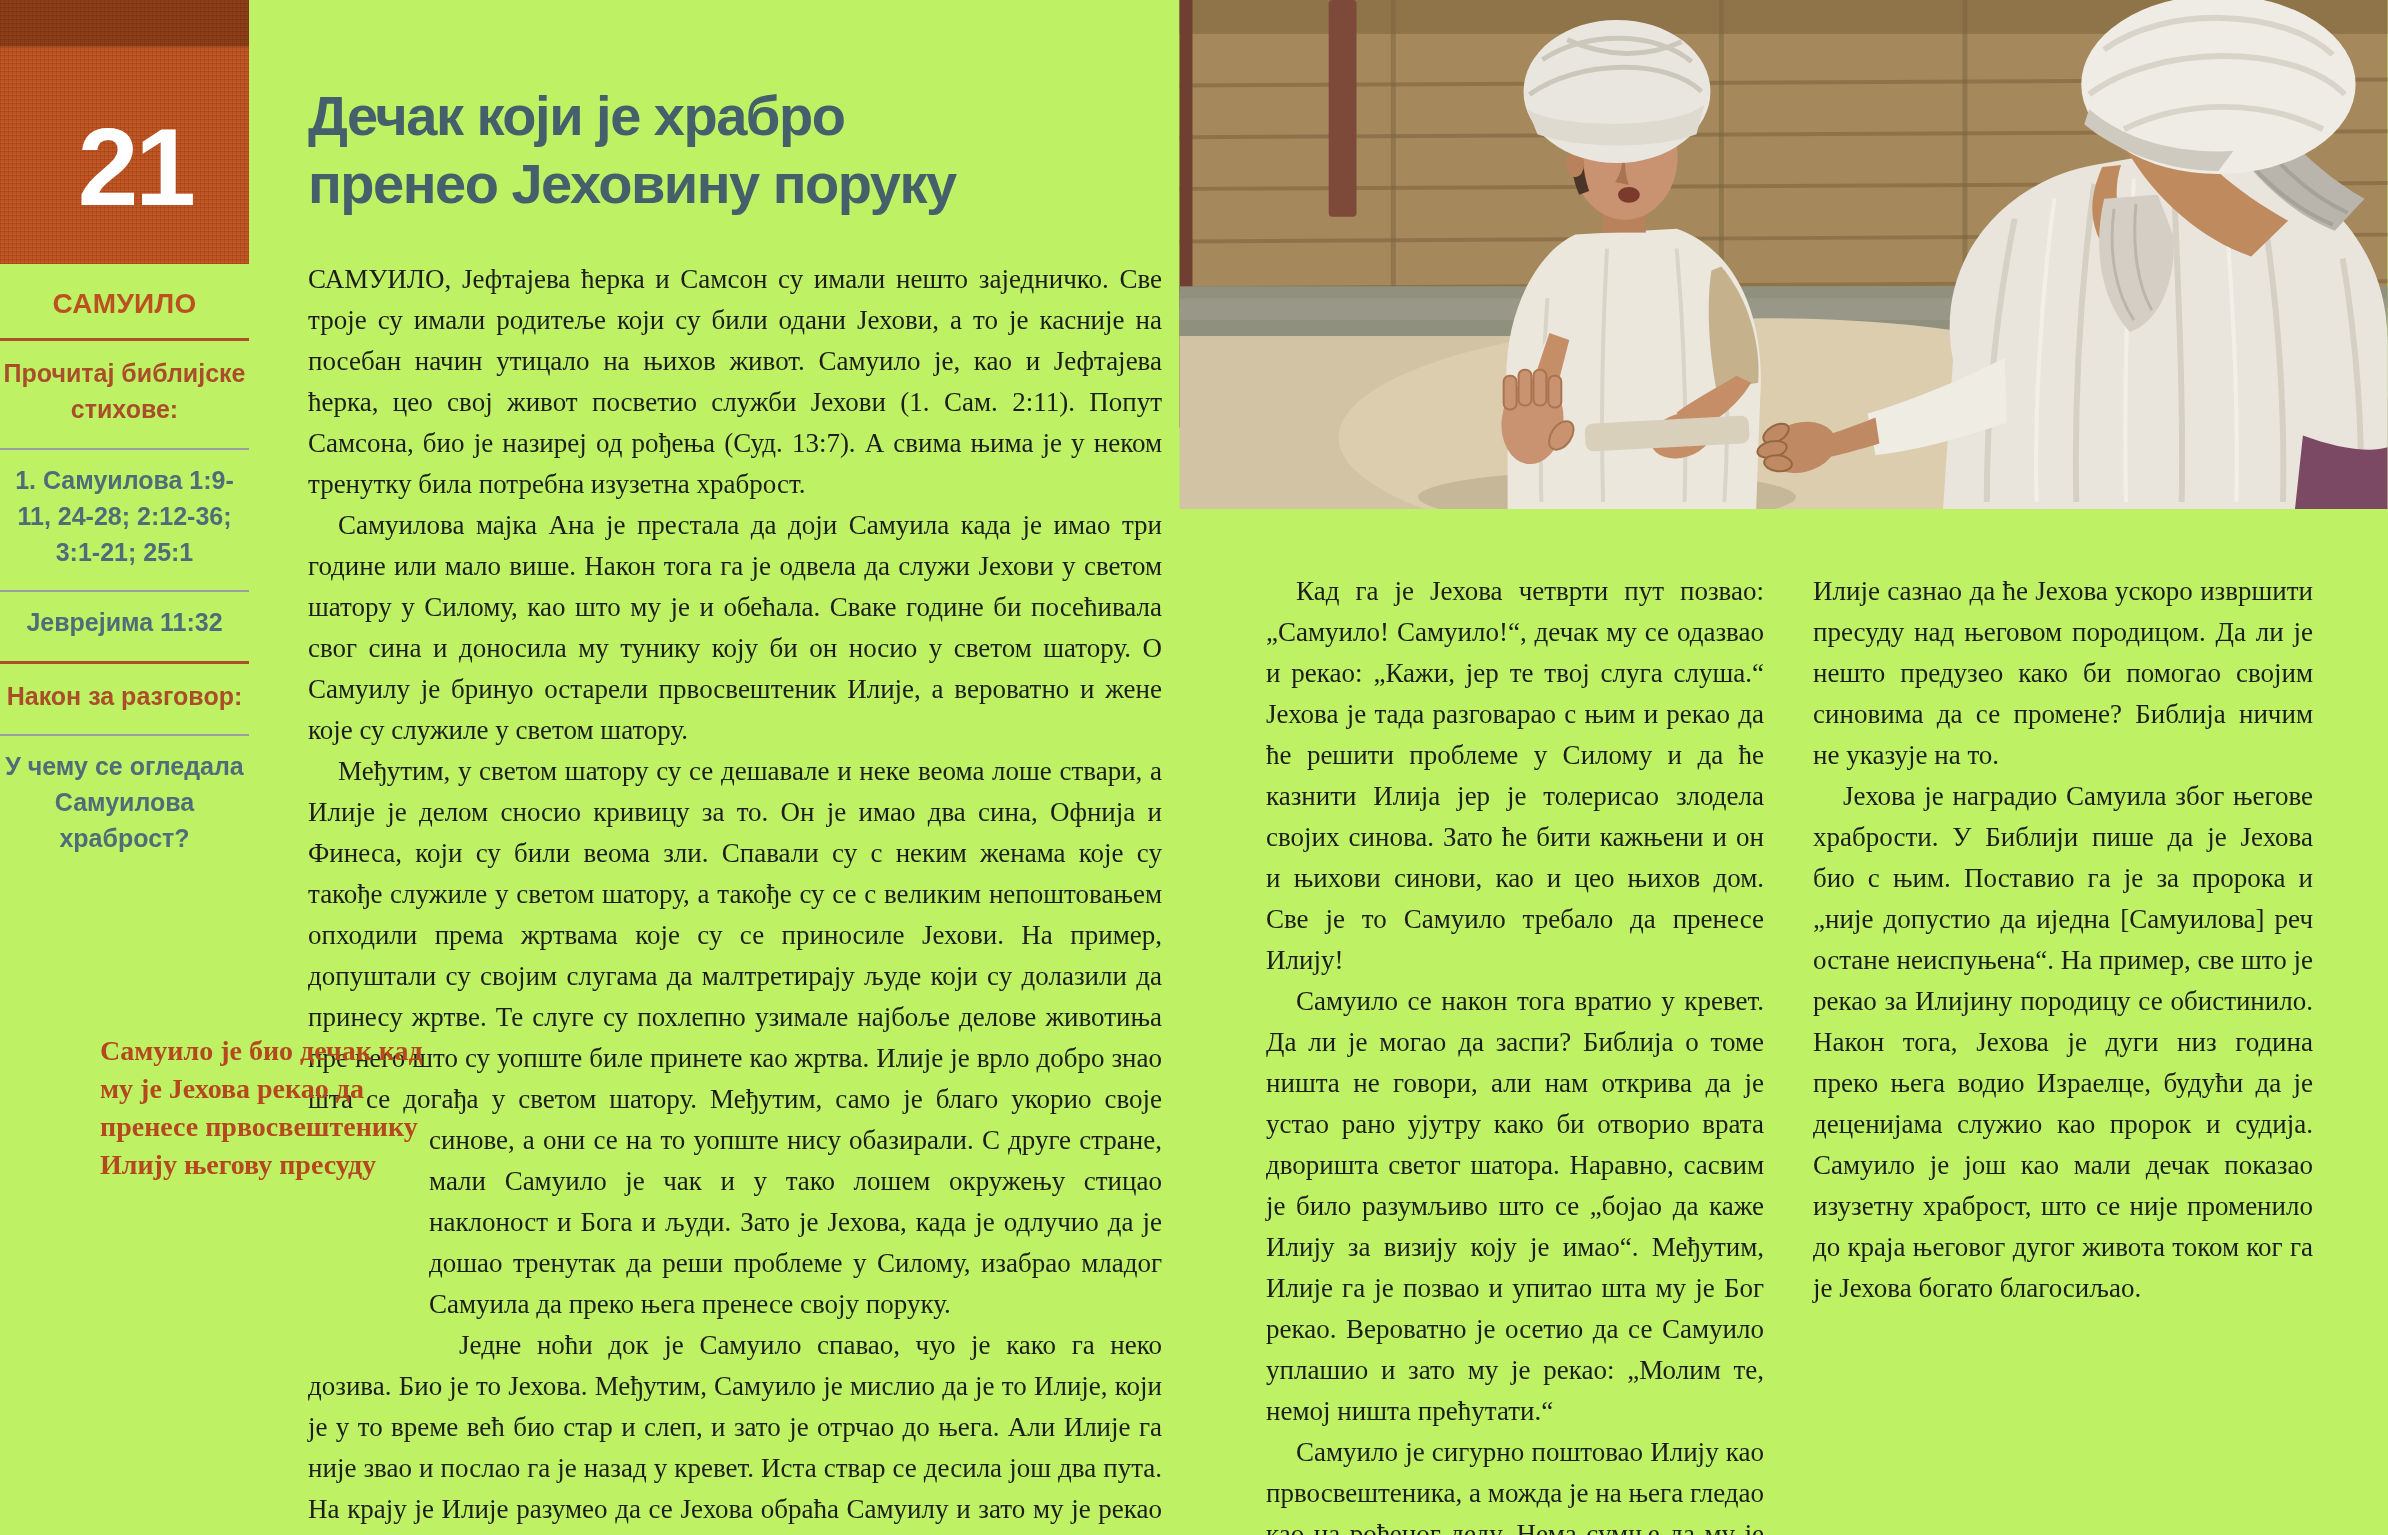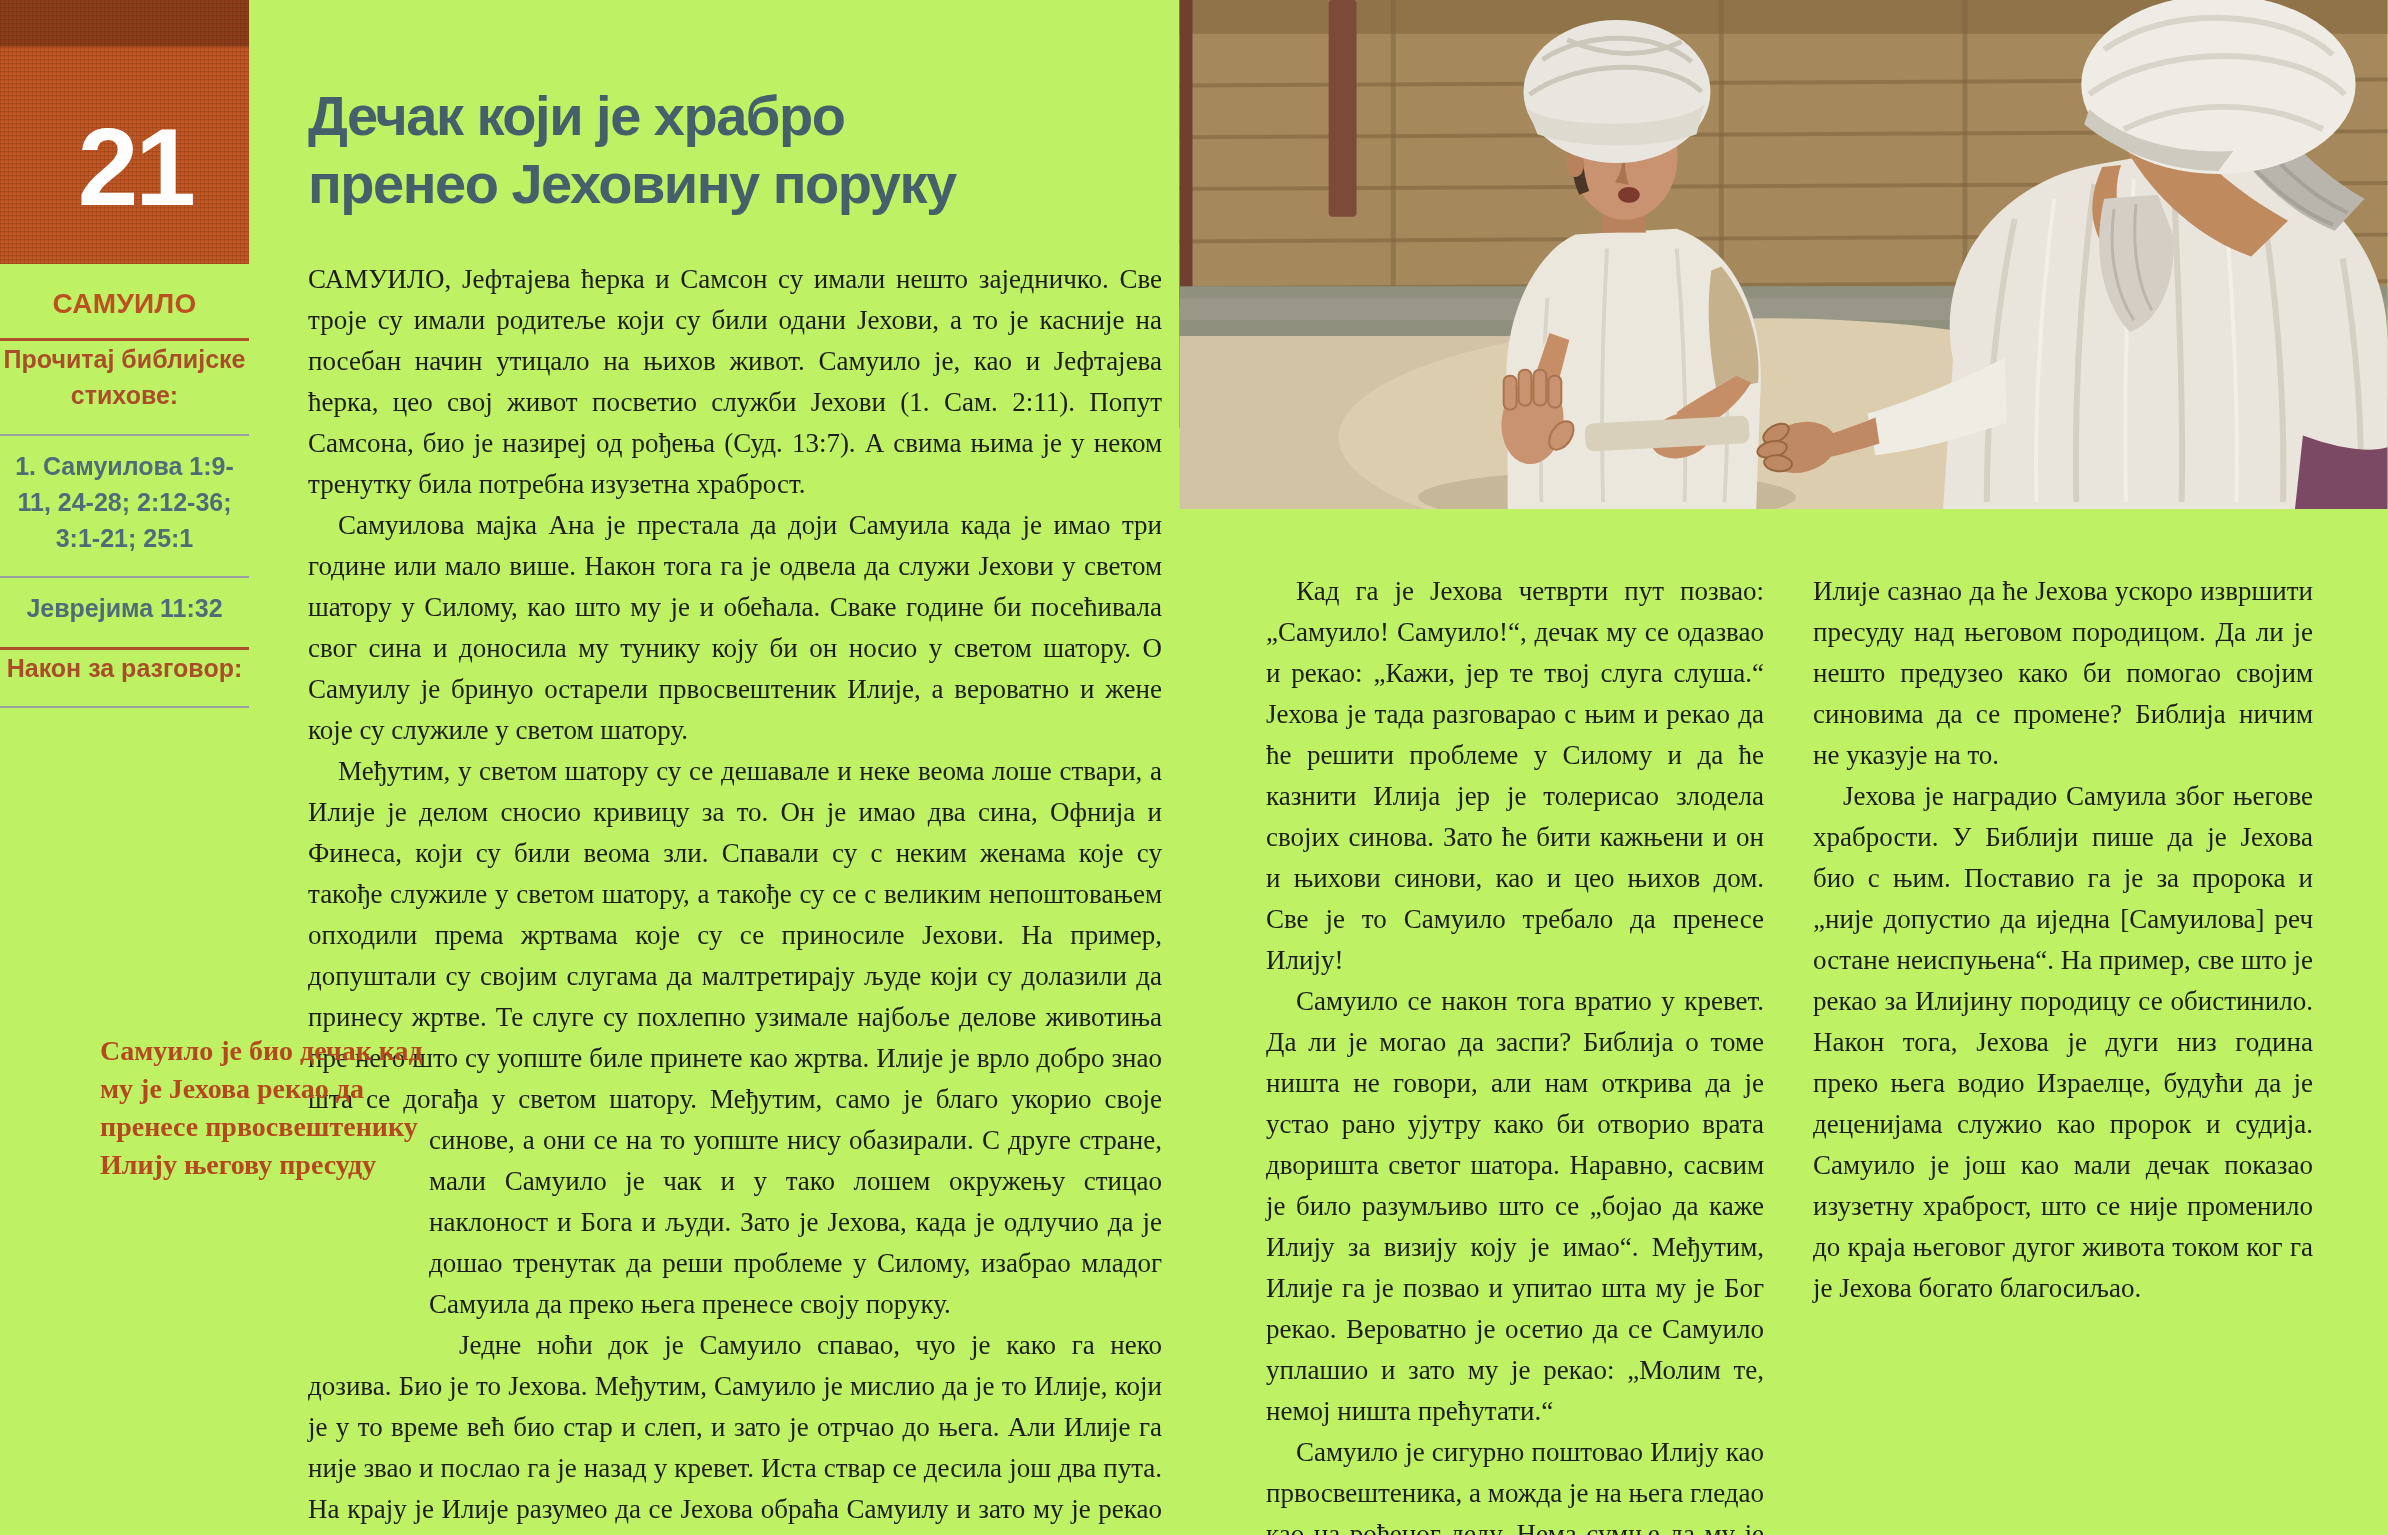--- a/index.html
+++ b/index.html
@@ -14,21 +14,21 @@
       repeating-linear-gradient(90deg, rgba(0,0,0,.09) 0 1px, transparent 1px 4px),
       #bf5420;}
   .chapter-num{position:absolute;right:56px;bottom:42px;color:#ffffff;
     font-family:"Liberation Sans","DejaVu Sans",sans-serif;font-weight:700;
     font-size:109px;line-height:1;letter-spacing:-3px;}
   .side-stack{position:absolute;left:0;top:264px;width:249px;text-align:center;
     font-family:"Liberation Sans","DejaVu Sans",sans-serif;}
   .person{margin-top:26px;font-weight:700;font-size:28px;line-height:1;color:#bb5120;letter-spacing:0.3px;}
   .rule{border:0;border-top:3px solid #ad4f28;margin:20px 0 0 0;width:249px;}
   .rule.gray{border-top:2px solid #98a0a3;}
-  .side-label{font-weight:700;font-size:25px;line-height:1.45;color:#a94e29;}
+  .side-label{margin-top:14px;font-weight:700;font-size:25px;line-height:1.45;color:#a94e29;}
   .side-value{margin-top:12px;font-weight:700;font-size:25px;line-height:1.45;color:#4f6d78;}
 
   
   .left-col{position:absolute;left:308px;top:82px;width:854px;}
   h1.title{margin:0 0 40px 0;width:716px;color:#45606b;
     font-family:"Liberation Sans","DejaVu Sans",sans-serif;font-weight:700;
     font-size:56px;line-height:1.22;letter-spacing:-1.5px;}
   .body-p{margin:0;font-size:27px;line-height:41px;color:#1d1d1b;text-align:justify;}
   .body-p.indent{text-indent:30px;}
   .caption-spacer{float:left;width:121px;height:213px;}
@@ -56,20 +56,21 @@
       <div class="person">САМУИЛО</div>
       <hr class="rule">
       <div class="side-label">Прочитај библијске стихове:</div>
       <hr class="rule gray">
       <div class="side-value">1. Самуилова 1:9-11, 24-28; 2:12-36; 3:1-21; 25:1</div>
       <hr class="rule gray">
       <div class="side-value">Јеврејима 11:32</div>
       <hr class="rule">
       <div class="side-label">Након за разговор:</div>
       <hr class="rule gray">
+      <div class="side-value">У чему се огледала Самуилова храброст?</div>
     </div>
   </aside>
 
   <figure class="illustration" style="margin:0">
     <svg viewBox="0 0 1215 512">
 
       <g>
         <rect x="0" y="0" width="1215" height="310" fill="#a5895c"></rect>
         <rect x="0" y="0" width="1215" height="34" fill="#8f7349"></rect>
         <g stroke="#876c45" stroke-width="4" opacity="0.75">

